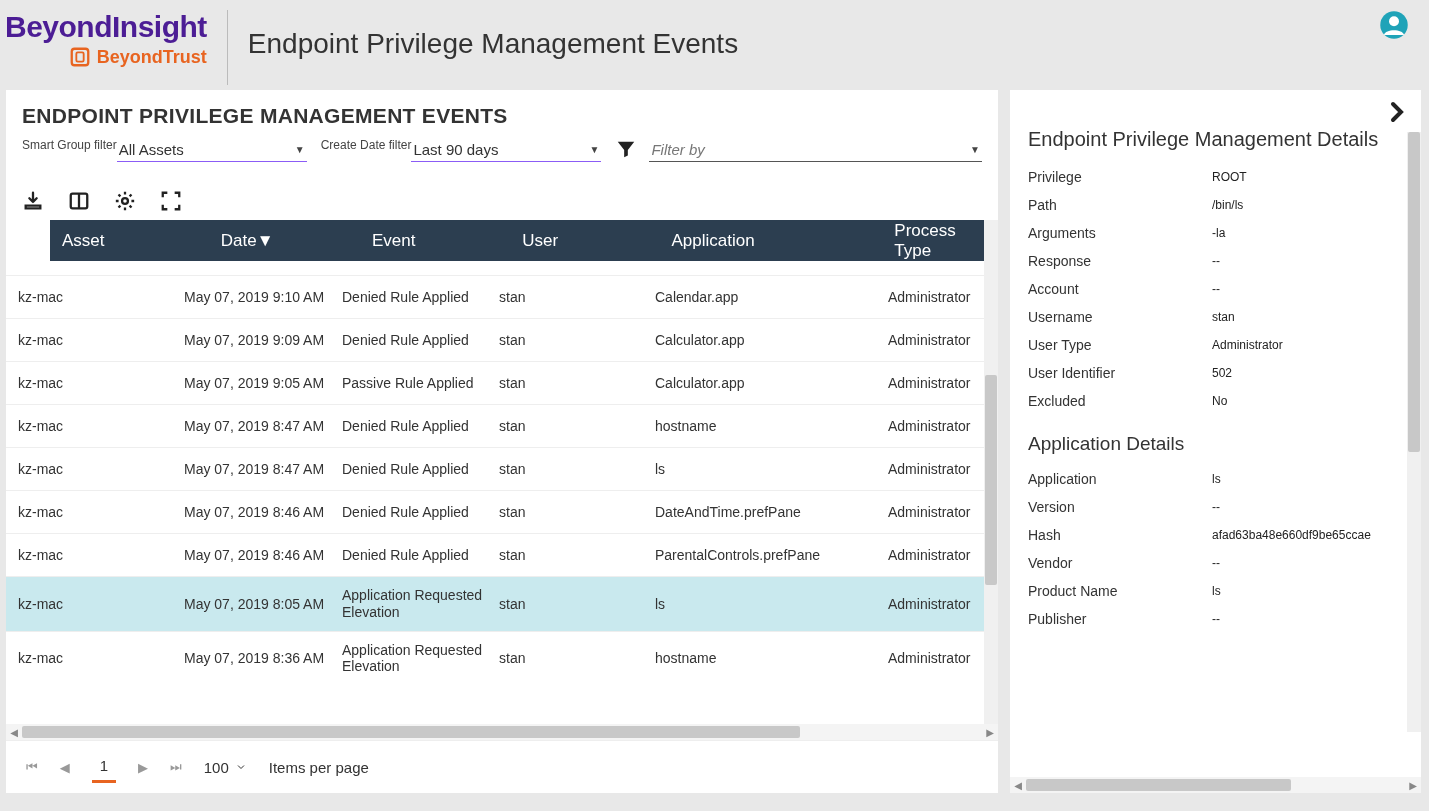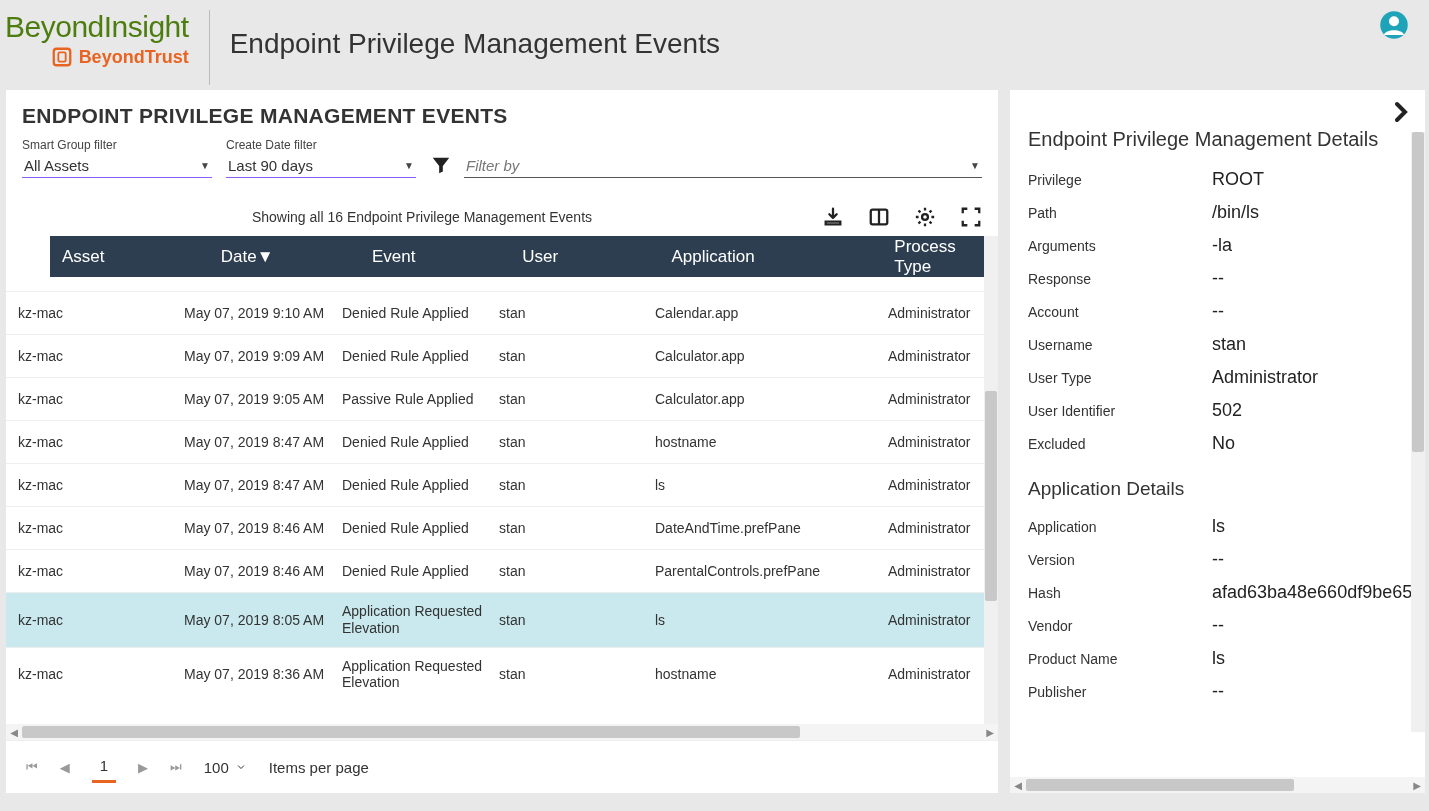--- a/index.html
+++ b/index.html
@@ -23,22 +23,22 @@
     display: flex;
     flex-direction: column;
     align-items: flex-start;
     padding-right: 20px;
     border-right: 1px solid #bbb;
     margin-right: 20px;
     height: 75px;
   }
   .logo-main {
     font-size: 30px;
-    font-weight: 400;
-    color: #4d7c0f;
+    font-weight: 700;
+    color: #4c1d95;
     letter-spacing: -0.5px;
   }
   .logo-sub {
     display: flex;
     align-items: center;
     gap: 6px;
     align-self: flex-end;
     margin-top: 2px;
   }
   .logo-sub-text {
@@ -84,21 +84,21 @@
     font-weight: 600;
     padding: 14px 16px 6px 16px;
     letter-spacing: 0.3px;
   }
   .filters-row {
     display: flex;
     align-items: flex-end;
     gap: 14px;
     padding: 4px 16px 10px 16px;
   }
-  .filter-group { display: flex; flex-direction: column; }
+  .filter-group { display: flex; }
   .filter-label { font-size: 12px; color: #444; margin-bottom: 2px; }
   .select-box {
     display: flex;
     justify-content: space-between;
     align-items: center;
     border-bottom: 1px solid #8b5cf6;
     padding: 3px 2px;
     min-width: 190px;
     font-size: 15px;
     cursor: pointer;
@@ -249,21 +249,21 @@
     padding: 0 0 0 18px;
     position: relative;
   }
   .detail-row {
     display: flex;
     align-items: center;
     padding: 6px 0;
     font-size: 15px;
   }
   .detail-label { width: 184px; font-size: 14px; color: #333; }
-  .detail-value { flex: 1; font-size: 18px; font-weight: 400; color: #222; white-space: nowrap; overflow: hidden; }
+  .detail-value { flex: 1; font-size: 12px; font-weight: 400; color: #222; white-space: nowrap; overflow: hidden; }
   .section-header {
     font-size: 19px;
     font-weight: 500;
     padding: 18px 0 10px 0;
   }
   .right-vscroll {
     position: absolute;
     right: 0;
     top: 42px;
     width: 14px;
@@ -339,21 +339,20 @@
             </svg>
         </span>
         <div class="filter-by-select">
           <span>Filter by</span>
           <span class="caret">▼</span>
         </div>
       </div>
     </div>
 
     <div class="toolbar-row">
-      <div class="showing-text">Showing all 16 Endpoint Privilege Management Events</div>
       <div class="toolbar-icons">
         <span class="toolbar-btn">
           <svg width="22" height="22" viewBox="0 0 24 24">
               <path d="M12 3v10m0 0l-4-4m4 4l4-4M4 17h16v3H4z" stroke="#222" stroke-width="2.5" fill="none" stroke-linecap="round"></path>
             </svg>
         </span>
         <span class="toolbar-btn">
           <svg width="22" height="22" viewBox="0 0 24 24">
               <rect x="3" y="4" width="18" height="16" rx="2" fill="none" stroke="#222" stroke-width="2.5"></rect>
               <line x1="12" y1="4" x2="12" y2="20" stroke="#222" stroke-width="2.5"></line>

